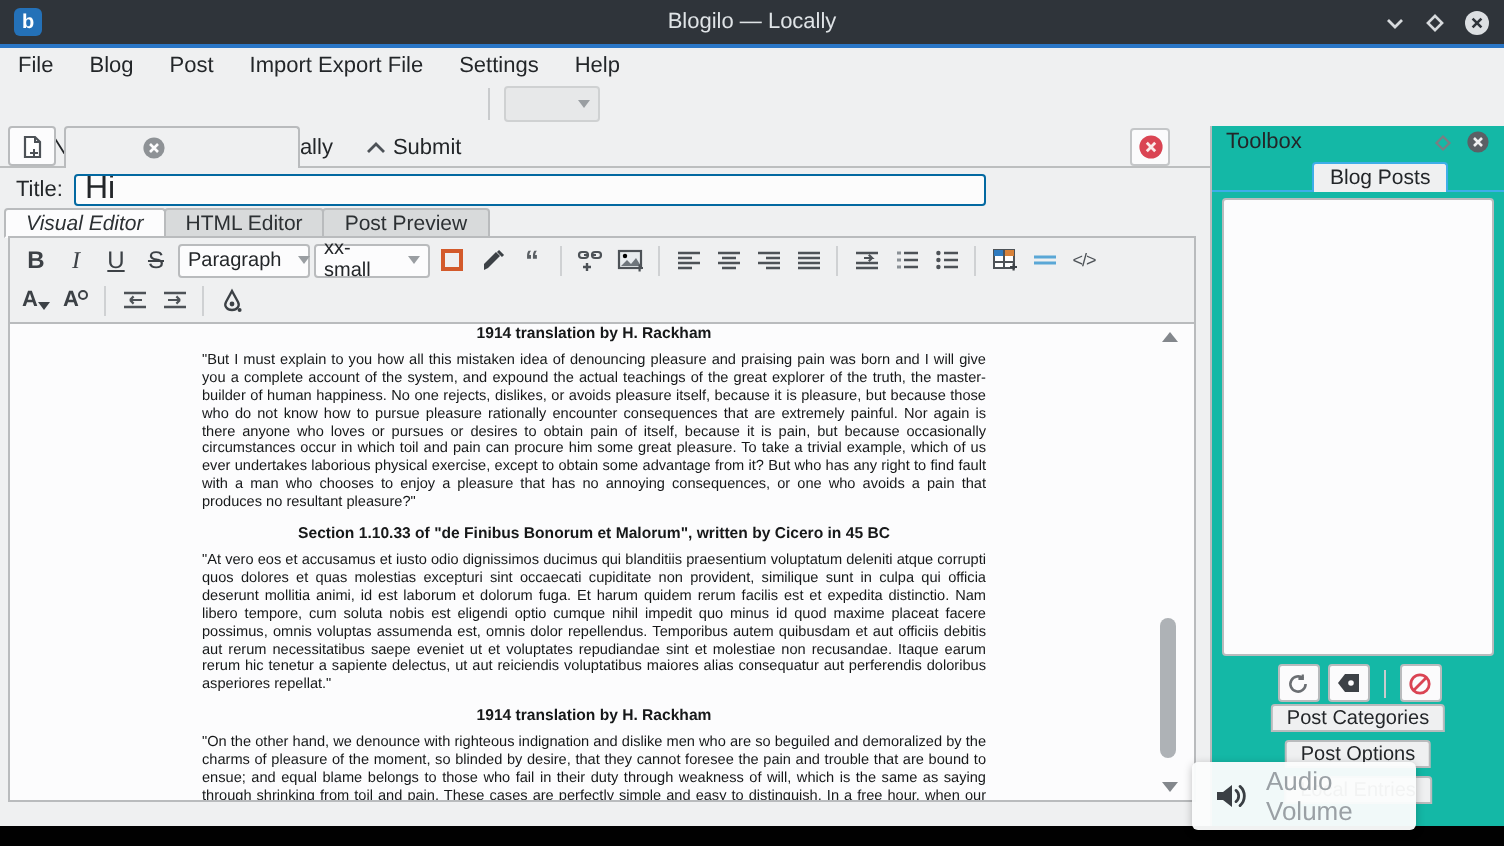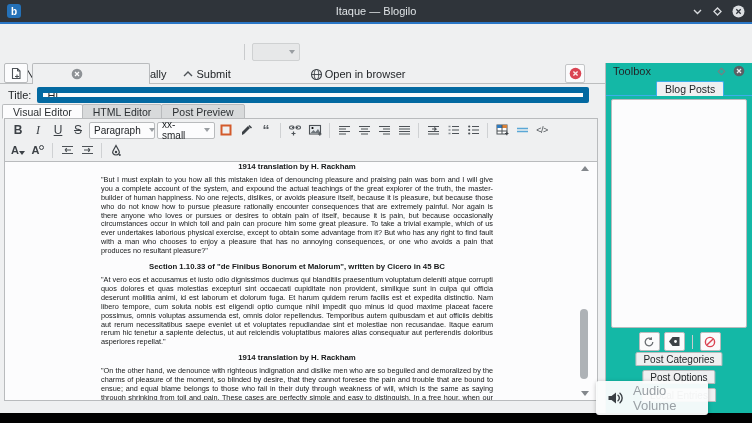--- a/index.html
+++ b/index.html
@@ -38,28 +38,28 @@
               border-radius:2px;background:#fcfcfd;display:flex;align-items:center;justify-content:center;}
   .post-tab{position:absolute;left:32px;top:0px;width:118px;height:21px;background:#eff0f1;
             border:1px solid #b9bbbd;border-bottom:none;border-radius:2px 2px 0 0;
             display:flex;align-items:center;padding-left:38px;}
   .tab-close-red{position:absolute;right:20px;top:1px;width:20px;height:19px;border:1px solid #c4c6c8;
             border-radius:2px;background:#fbfbfc;display:flex;align-items:center;justify-content:center;}
 
   
   .titlerow{position:absolute;left:0;top:86px;width:605px;height:17px;display:flex;align-items:center;font-size:11px;}
   .titlerow .lbl{padding:0 6px 0 8px;}
-  .titlerow input{width:552px;height:16px;border:6px solid #0369a1;border-radius:2px;background:#fcfcfc;
-                  font-family:"Liberation Sans",sans-serif;font-size:11px;padding:0 4px;color:#232629;outline:none;}
+  .titlerow input{width:456px;height:16px;border:1px solid #0369a1;border-radius:2px;background:#fcfcfc;
+                  font-family:"Liberation Sans",sans-serif;font-size:16px;padding:0 4px;color:#232629;outline:none;}
 
   
   .edtabs{position:absolute;left:2px;top:104px;height:15px;display:flex;font-size:10.5px;}
   .edtab{padding:1px 10px 0;border:1px solid #b9bbbd;background:#d8dadb;margin-right:-1px;
          border-radius:2px 2px 0 0;color:#2c3033;}
-  .edtab.active{background:#fcfcfd;border-bottom:1px solid #fcfcfd;}
+  .edtab.active{background:#fcfcfd;border-bottom:1px solid #fcfcfd;font-style:italic;}
 
   
   .edframe{position:absolute;left:4px;top:118px;width:594px;height:283px;border:1px solid #b9bbbd;
            background:#eff0f1;display:flex;flex-direction:column;}
   .fmtrow{display:flex;align-items:center;gap:2px;padding:2px 4px;height:22px;}
   .fmtrow.second{height:20px;padding-top:0;}
   .fbtn{min-width:18px;height:18px;display:flex;align-items:center;justify-content:center;
         border-radius:2px;color:#3c4146;font-size:12px;}
   .fbtn.bold{font-weight:bold;}
   .fbtn.italic{font-style:italic;font-family:"Liberation Serif",serif;}
@@ -109,21 +109,21 @@
 
   .blackbar{position:absolute;left:0;bottom:0;width:752px;height:10px;background:#010101;z-index:5;}
 </style>
 </head>
 <body>
 
 <div class="screen">
 
   <div class="titlebar">
     <div class="app-ic">b</div>
-    <div class="ttl">Itaque — Blogilo</div>
+    <div class="ttl">Blogilo — Locally</div>
     <div class="ctrls">
       <span>
         <svg width="11" height="11" viewBox="0 0 11 11">
             <polyline points="2,4 5.5,7.5 9,4" fill="none" stroke="#d7dadd" stroke-width="1.4"></polyline>
           </svg>
       </span>
       <span>
         <svg width="11" height="11" viewBox="0 0 11 11">
             <rect x="3" y="3" width="5" height="5" fill="none" stroke="#d7dadd" stroke-width="1.3" transform="rotate(45 5.5 5.5)"></rect>
           </svg>
@@ -131,20 +131,28 @@
       <span>
         <svg width="13" height="13" viewBox="0 0 13 13">
             <circle cx="6.5" cy="6.5" r="6" fill="#dcdfe2"></circle>
             <path d="M4.3 4.3l4.4 4.4M8.7 4.3L4.3 8.7" stroke="#2f343a" stroke-width="1.3"></path>
           </svg>
       </span>
     </div>
   </div>
   <div class="accent"></div>
 
+  <div class="menubar">
+    <span class="mi">File</span>
+    <span class="mi">Blog</span>
+    <span class="mi">Post</span>
+    <span class="mi">Import Export File</span>
+    <span class="mi">Settings</span>
+    <span class="mi">Help</span>
+  </div>
 
   <div class="toolbar">
     <div class="tbtn">
       <span>
         <svg width="13" height="14" viewBox="0 0 13 14">
             <path d="M2.5 1.5h6l2.5 2.5v8.5h-8.5z" fill="#fff" stroke="#4d5257" stroke-width="1.1"></path>
             <path d="M8.5 1.5v2.5h2.5" fill="none" stroke="#4d5257" stroke-width="1.1"></path>
           </svg>
       </span>
       <span>New Post</span>
@@ -164,30 +172,20 @@
         <svg width="12" height="10" viewBox="0 0 12 10">
             <polyline points="2,7 6,3 10,7" fill="none" stroke="#4d5257" stroke-width="1.4"></polyline>
           </svg>
       </span>
       <span>Submit</span>
     </div>
     <div class="vsep"></div>
     <div class="combo">
         <span class="chev-dn"></span>
       </div>
-    <div class="tbtn">
-      <span>
-        <svg width="13" height="13" viewBox="0 0 13 13">
-            <circle cx="6.5" cy="6.5" r="5" fill="none" stroke="#3c4146" stroke-width="1.1"></circle>
-            <ellipse cx="6.5" cy="6.5" rx="2.2" ry="5" fill="none" stroke="#3c4146" stroke-width="0.9"></ellipse>
-            <path d="M1.5 6.5h10" stroke="#3c4146" stroke-width="0.9"></path>
-          </svg>
-      </span>
-      <span>Open in browser</span>
-    </div>
   </div>
 
   <div class="tabrow">
     <div class="newtab-btn">
       <span>
         <svg width="12" height="13" viewBox="0 0 12 13">
             <path d="M2.5 1.5h5l2.5 2.5v7.5h-7.5z" fill="#fff" stroke="#4d5257" stroke-width="1.1"></path>
             <path d="M7.5 1.5v2.5H10" fill="none" stroke="#4d5257" stroke-width="1"></path>
             <path d="M5 9.5h4M7 7.5v4" stroke="#4d5257" stroke-width="1"></path>
           </svg>

